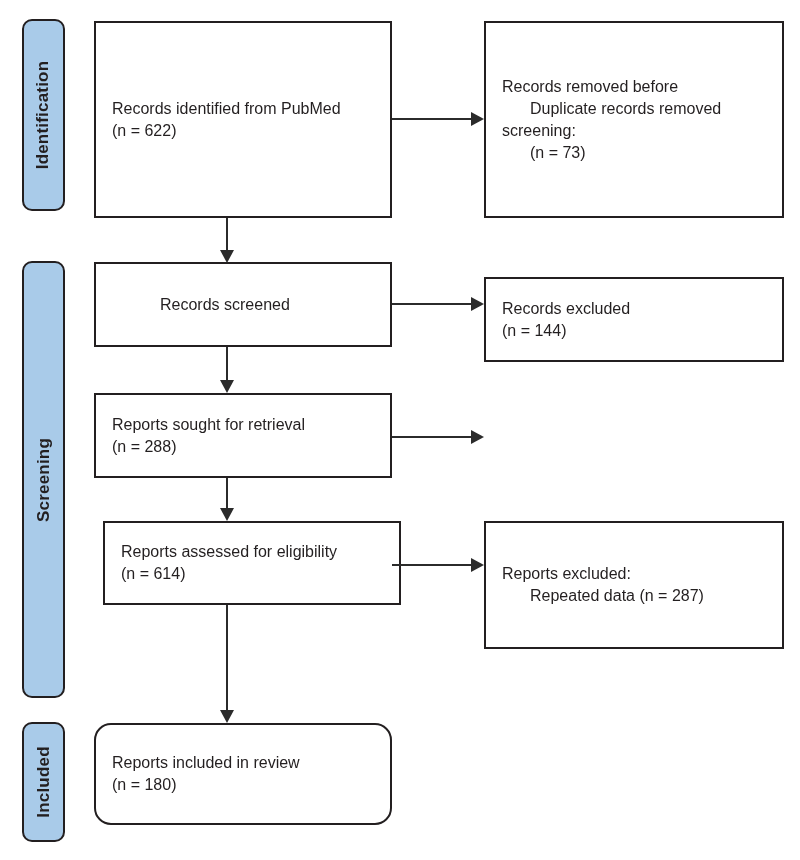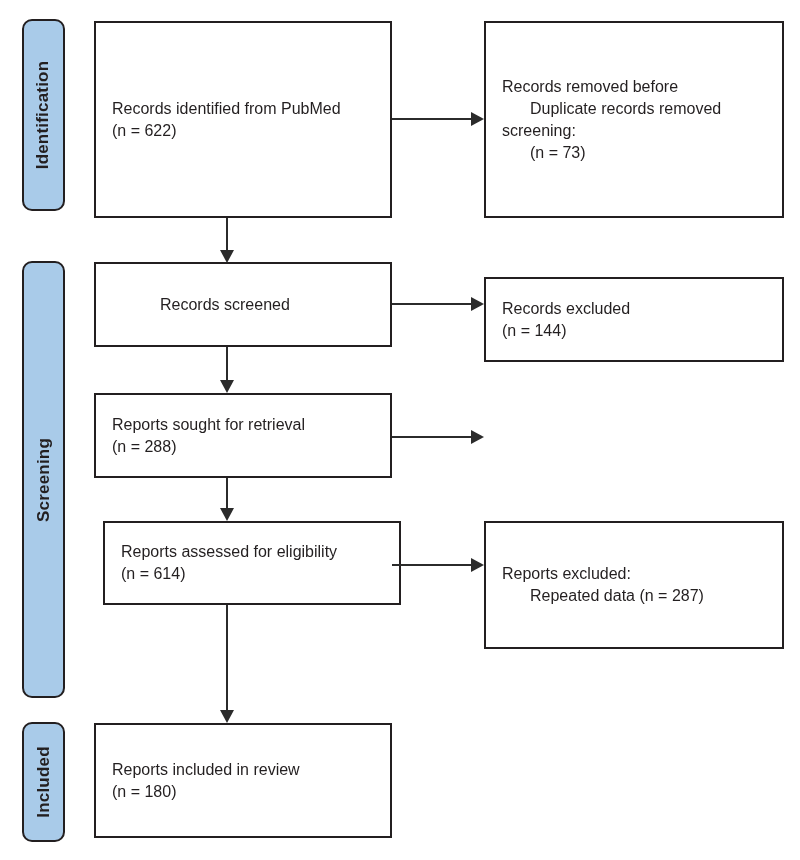--- a/index.html
+++ b/index.html
@@ -103,21 +103,21 @@
     </div>
   </div>
 
   <div class="box" style="left:94px; top:521px; width:298px; height:84px;margin-left:9px;">
     <div class="box-text">
       <div class="line">Reports assessed for eligibility</div>
       <div class="line">(n = 614)</div>
     </div>
   </div>
 
-  <div class="box" style="left:94px; top:723px; width:298px; height:115px;">
+  <div class="box" style="left:94px; top:723px; width:298px; height:102px;border-radius:17px;">
     <div class="box-text">
       <div class="line">Reports included in review</div>
       <div class="line">(n = 180)</div>
     </div>
   </div>
 
   <div class="box" style="left:484px; top:21px; width:300px; height:197px;">
     <div class="box-text">
       <div class="line">Records removed before</div>
       <div class="line indent">Duplicate records removed</div>

